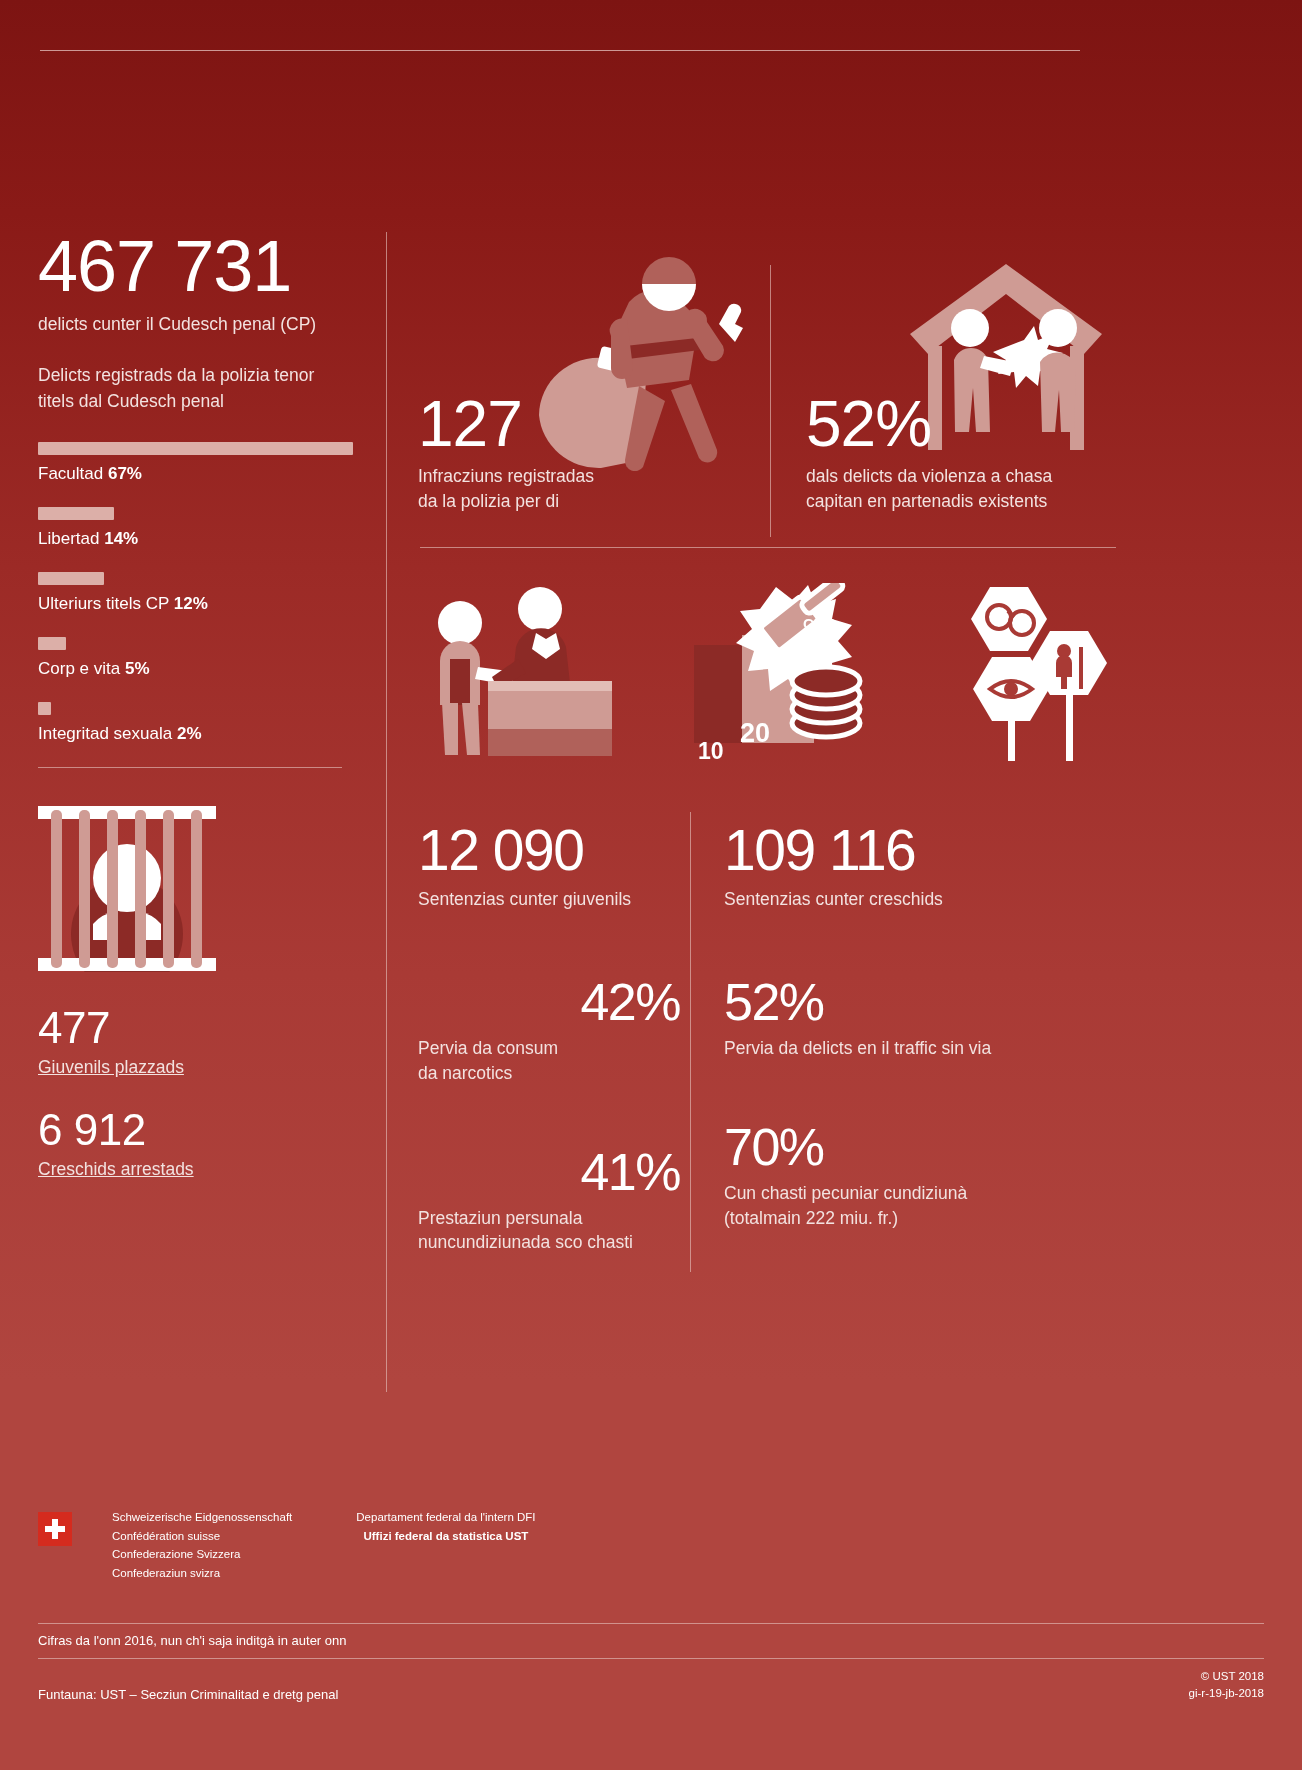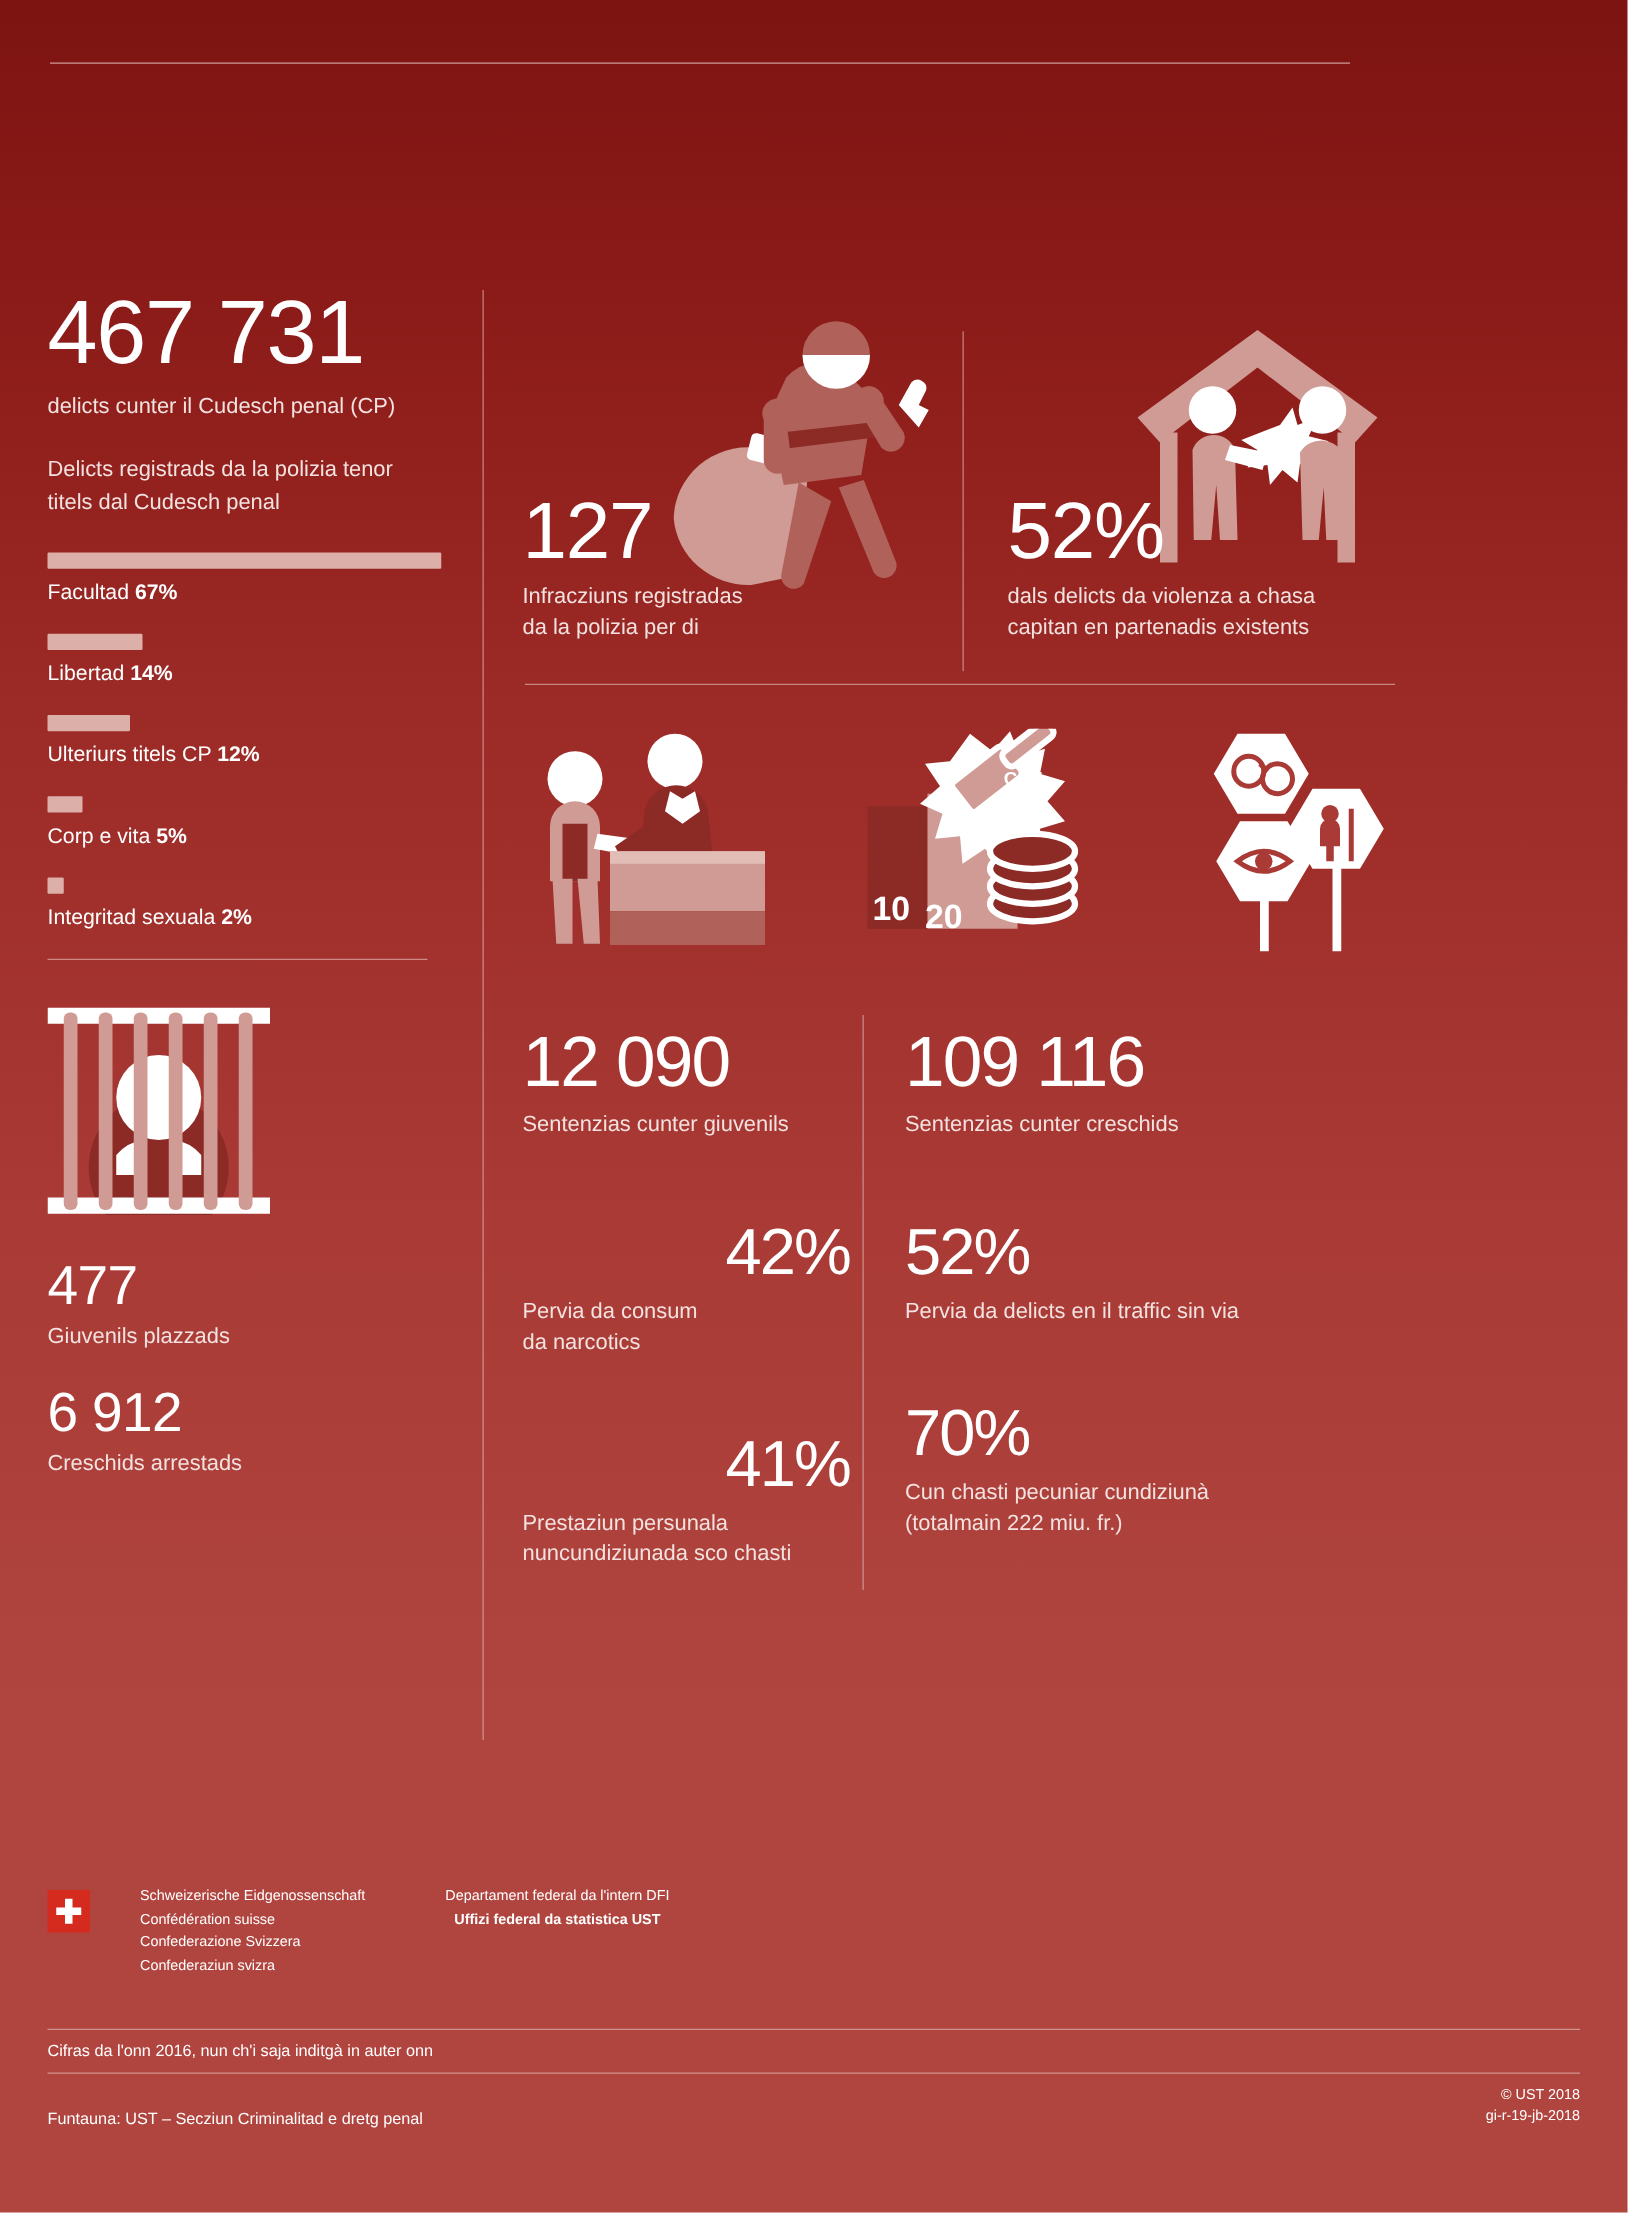--- a/index.html
+++ b/index.html
@@ -89,21 +89,21 @@
     margin-top: 22px;
     width: 304px;
     height: 1px;
     background: #e8c6c2;
     opacity: .6;
   }
 
   .jail-wrap { margin-top: 38px; }
   .left .stat { margin-top: 30px; }
   .left .stat .n { font-size: 44px; font-weight: 200; letter-spacing: -.5px; line-height: 1; }
-  .left .stat .c { font-size: 17.5px; font-weight: 300; color: #f3e2e0; margin-top: 7px; }
+  .left .stat .c { font-size: 17.5px; font-weight: 300; color: #f3e2e0; margin-top: 7px; text-decoration: underline; }
 
   
   .right { position: absolute; left: 386px; top: 232px; width: 880px; }
 
   
   .top-row { position: relative; height: 305px; }
   .cell-127 { position: absolute; left: 32px; top: 0; width: 360px; height: 300px; }
   .cell-52  { position: absolute; left: 420px; top: 0; width: 440px; height: 300px; }
 
   .cell-127 .num, .cell-52 .num {
@@ -338,21 +338,21 @@
     <g>
       <ellipse cx="136" cy="140" rx="34" ry="14" fill="#8c2a26" stroke="#ffffff" stroke-width="5"></ellipse>
       <ellipse cx="136" cy="126" rx="34" ry="14" fill="#8c2a26" stroke="#ffffff" stroke-width="5"></ellipse>
       <ellipse cx="136" cy="112" rx="34" ry="14" fill="#8c2a26" stroke="#ffffff" stroke-width="5"></ellipse>
       <ellipse cx="136" cy="98" rx="34" ry="14" fill="#8c2a26" stroke="#ffffff" stroke-width="5"></ellipse>
     </g>
   </svg>
   <div style="position:absolute; left:113px; top:32px; font-size:15px; font-weight:700; color:#ffffff;">CHF</div>
 </div>
 
-<div style="position:absolute; left:698px; top:712px; font-size:27px; font-weight:700; color:#ffffff;">10</div>
+<div style="position:absolute; left:698px; top:738px; font-size:23px; font-weight:700; color:#ffffff;">10</div>
 <div style="position:absolute; left:740px; top:718px; font-size:27px; font-weight:700; color:#ffffff;">20</div>
 
 <div style="position:absolute; left:940px; top:583px;">
   <svg width="180" height="180" viewBox="0 0 180 180">
 
     <path d="M50 4 L88 4 L107 36 L88 68 L50 68 L31 36z" fill="#ffffff"></path>
     <circle cx="59" cy="34" r="12" fill="none" stroke="#a93a35" stroke-width="4"></circle>
     <circle cx="82" cy="40" r="12" fill="none" stroke="#a93a35" stroke-width="4"></circle>
     <path d="M68 28 l6 6" stroke="#a93a35" stroke-width="4"></path>
 

